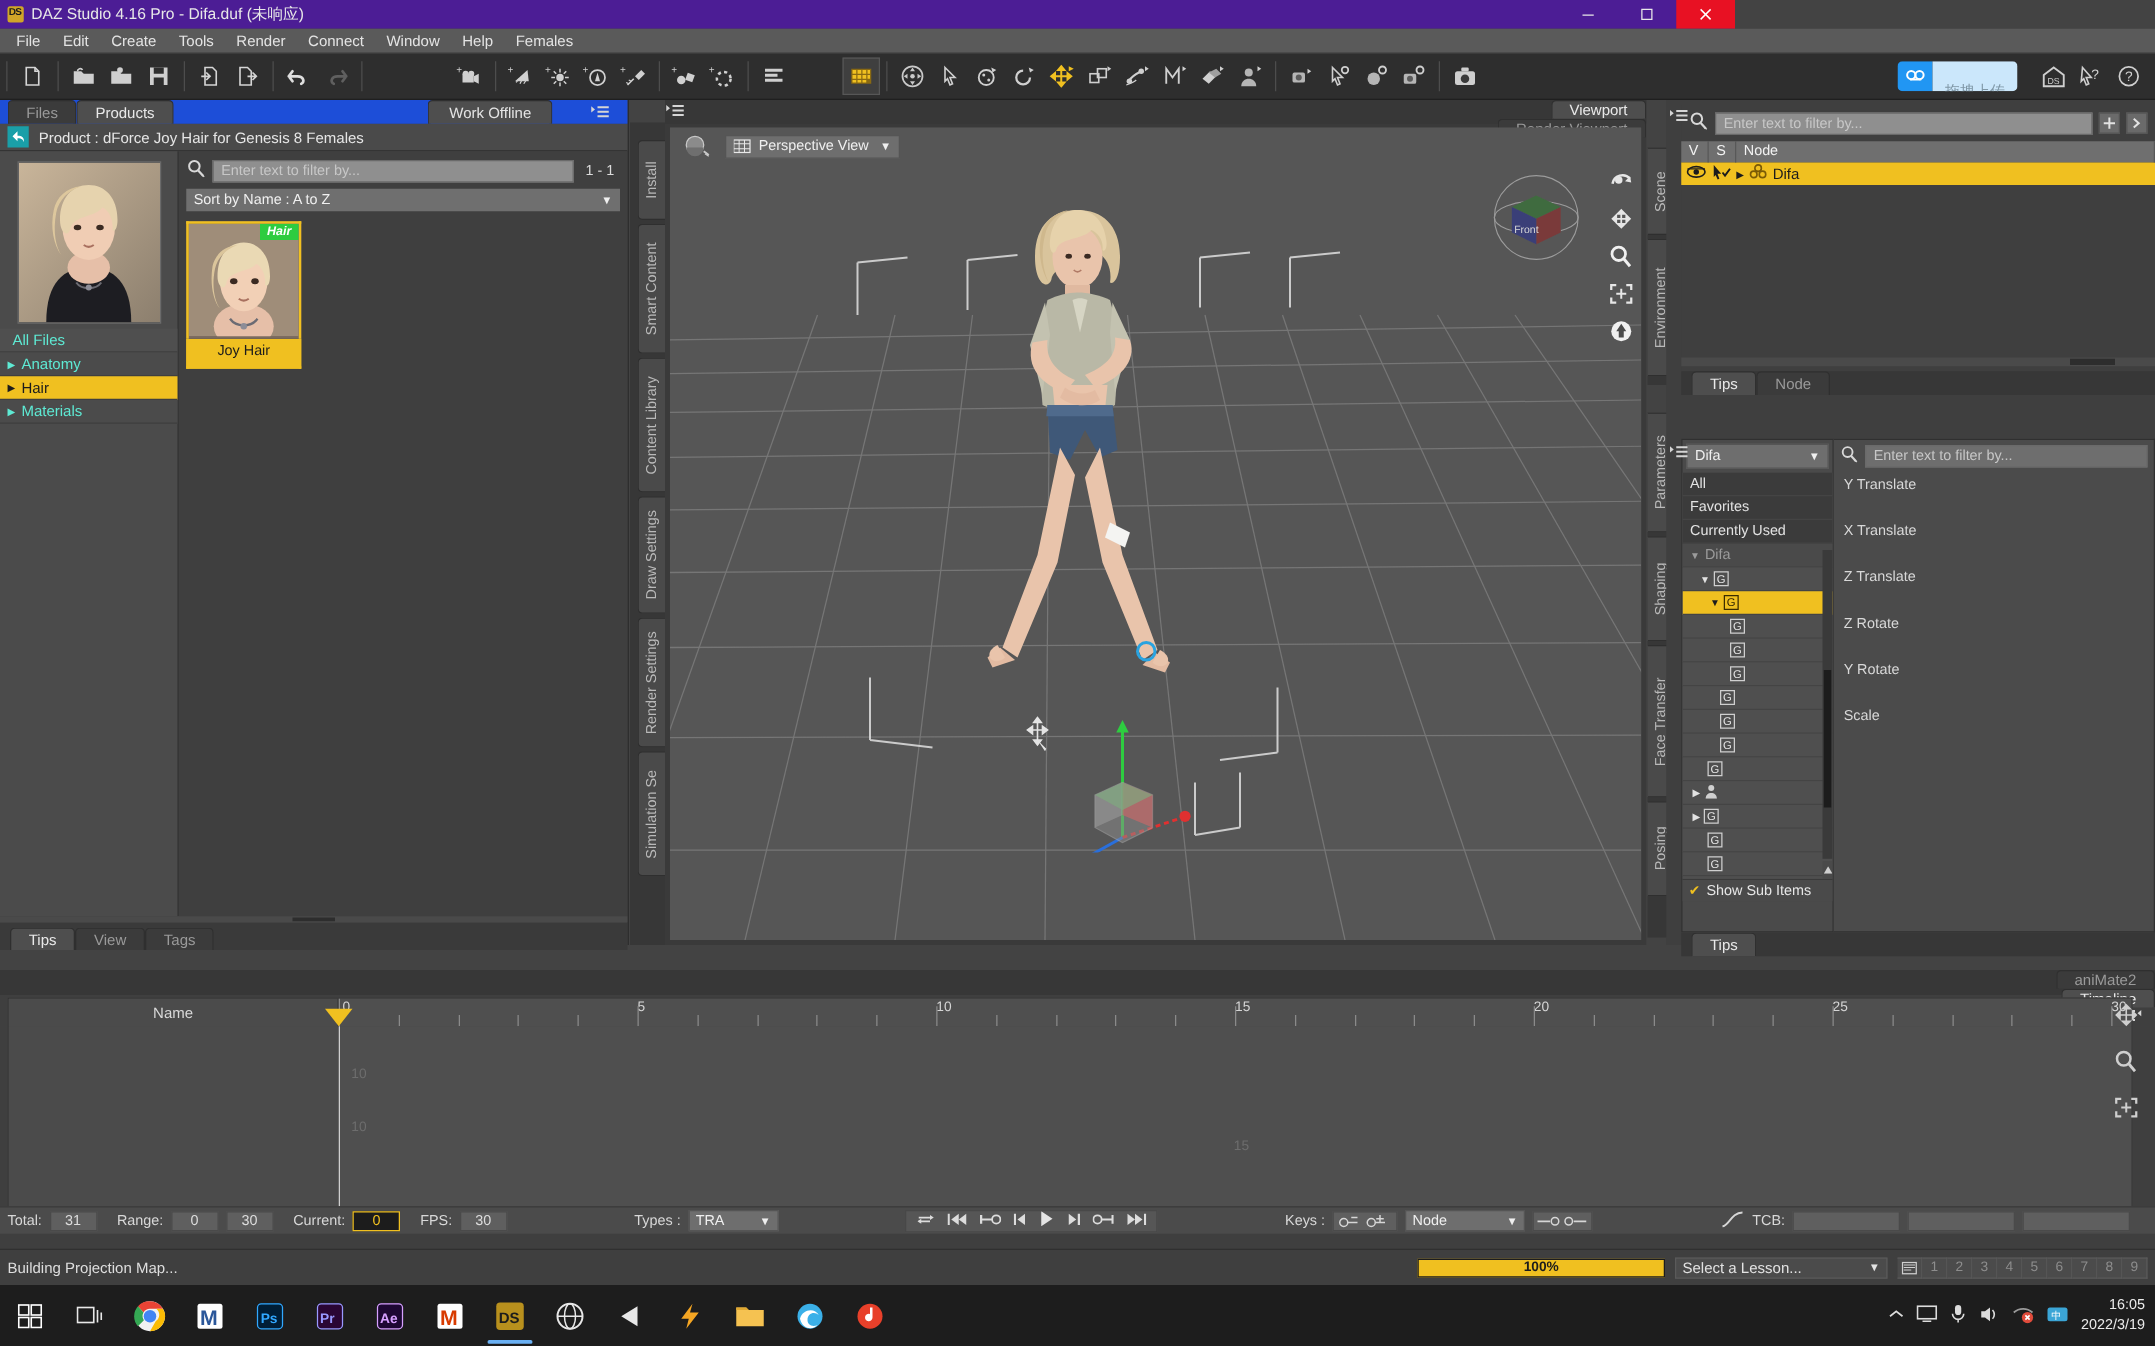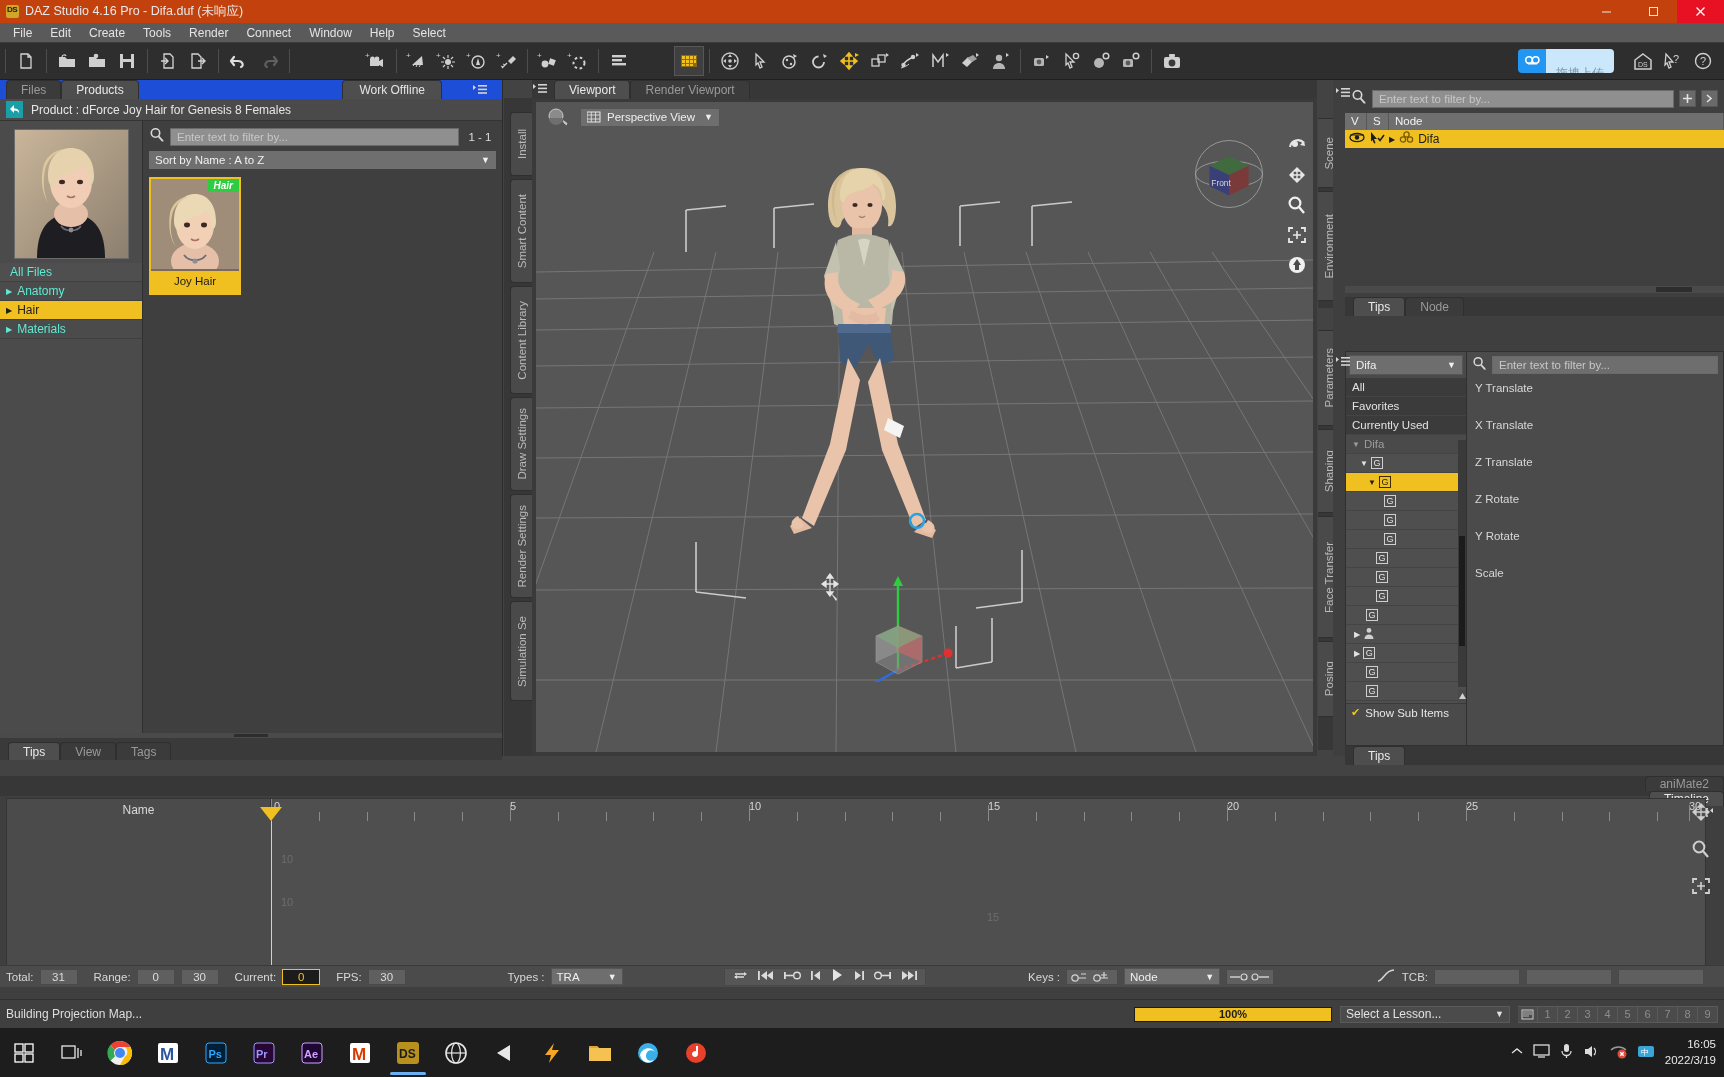--- a/index.html
+++ b/index.html
@@ -7,22 +7,22 @@
   body{
     width:1724px; height:1077px; overflow:hidden;
     font-family:"Liberation Sans", sans-serif;
     font-size:12px; color:#cfcfcf;
     -webkit-font-smoothing:antialiased;
   }
   .app{ position:relative; width:1724px; height:1077px; background:#434343; }
 
   
   .titlebar{
-    position:absolute; left:0; top:0; width:1724px; height:23px;
-    background:#c2410c; display:flex; align-items:center;
+    position:absolute; left:0; top:0; width:1388px; height:23px;
+    background:#4c1d95; display:flex; align-items:center;
   }
   .ds-logo{
     width:13px;height:13px;margin-left:6px;margin-right:6px;
     background:#d0a528; border-radius:2px; position:relative; flex:0 0 auto;
   }
   .ds-logo:after{ content:"DS"; position:absolute; left:1px; top:0px;
     font-size:8px; color:#1b1b1b; font-weight:bold; letter-spacing:-.5px;}
   .title-text{ font-size:12.5px; color:#e8e8e8; }
   .win-btns{ position:absolute; right:0; top:0; display:flex; height:23px; }
   .win-btn{ width:47px;height:23px; display:flex;align-items:center;justify-content:center;
@@ -133,21 +133,21 @@
     border:1px solid #2f2f2f; border-right:none;
     border-top-left-radius:4px;border-bottom-left-radius:4px;
     margin-bottom:3px;
   }
   .vtab span{ writing-mode:vertical-rl; transform:rotate(180deg); white-space:nowrap; }
   .vtab.right{ border-right:1px solid #2f2f2f; border-left:none;
     border-radius:0; border-top-right-radius:4px;border-bottom-right-radius:4px;}
 
   
   .vpwrap{ position:absolute; left:532px; top:80px; width:785px; height:676px; background:#3a3a3a; }
-  .vptabs{ height:19px; display:flex; align-items:flex-end; padding-left:22px; background:#373737; position:relative;}
+  .vptabs{ height:19px; display:flex; align-items:flex-end; padding-left:22px; background:#373737; position:relative;flex-direction:column;}
   .vpcanvas{ position:absolute; left:4px; top:22px; width:777px; height:650px; background:#555555; overflow:hidden;}
   .vptoolbar{
     position:absolute; left:0;top:0;width:100%;height:30px;display:flex;align-items:center;gap:8px;
     padding-left:10px;
   }
   .vp-view-select{
     height:19px;background:#6e6e6e;border:1px solid #555;display:flex;align-items:center;gap:6px;
     padding:0 6px;font-size:11.5px;color:#efefef;min-width:140px;
   }
   .vp-right-tools{
@@ -272,21 +272,21 @@
 
   <div class="menubar">
     <div class="menu-item">File</div>
     <div class="menu-item">Edit</div>
     <div class="menu-item">Create</div>
     <div class="menu-item">Tools</div>
     <div class="menu-item">Render</div>
     <div class="menu-item">Connect</div>
     <div class="menu-item">Window</div>
     <div class="menu-item">Help</div>
-    <div class="menu-item">Select</div>
+    <div class="menu-item">Females</div>
   </div>
 
   <div class="toolbar">
     <div class="tb-sep"></div>
     <div class="tb-btn">
       <svg width="18" height="18" viewBox="0 0 18 18">
           <path d="M4 2h7l3 3v11H4z" fill="none" stroke="#d5d5d5" stroke-width="1.3"></path>
           <path d="M11 2v3h3" fill="none" stroke="#d5d5d5" stroke-width="1.3"></path>
         </svg>
     </div>

